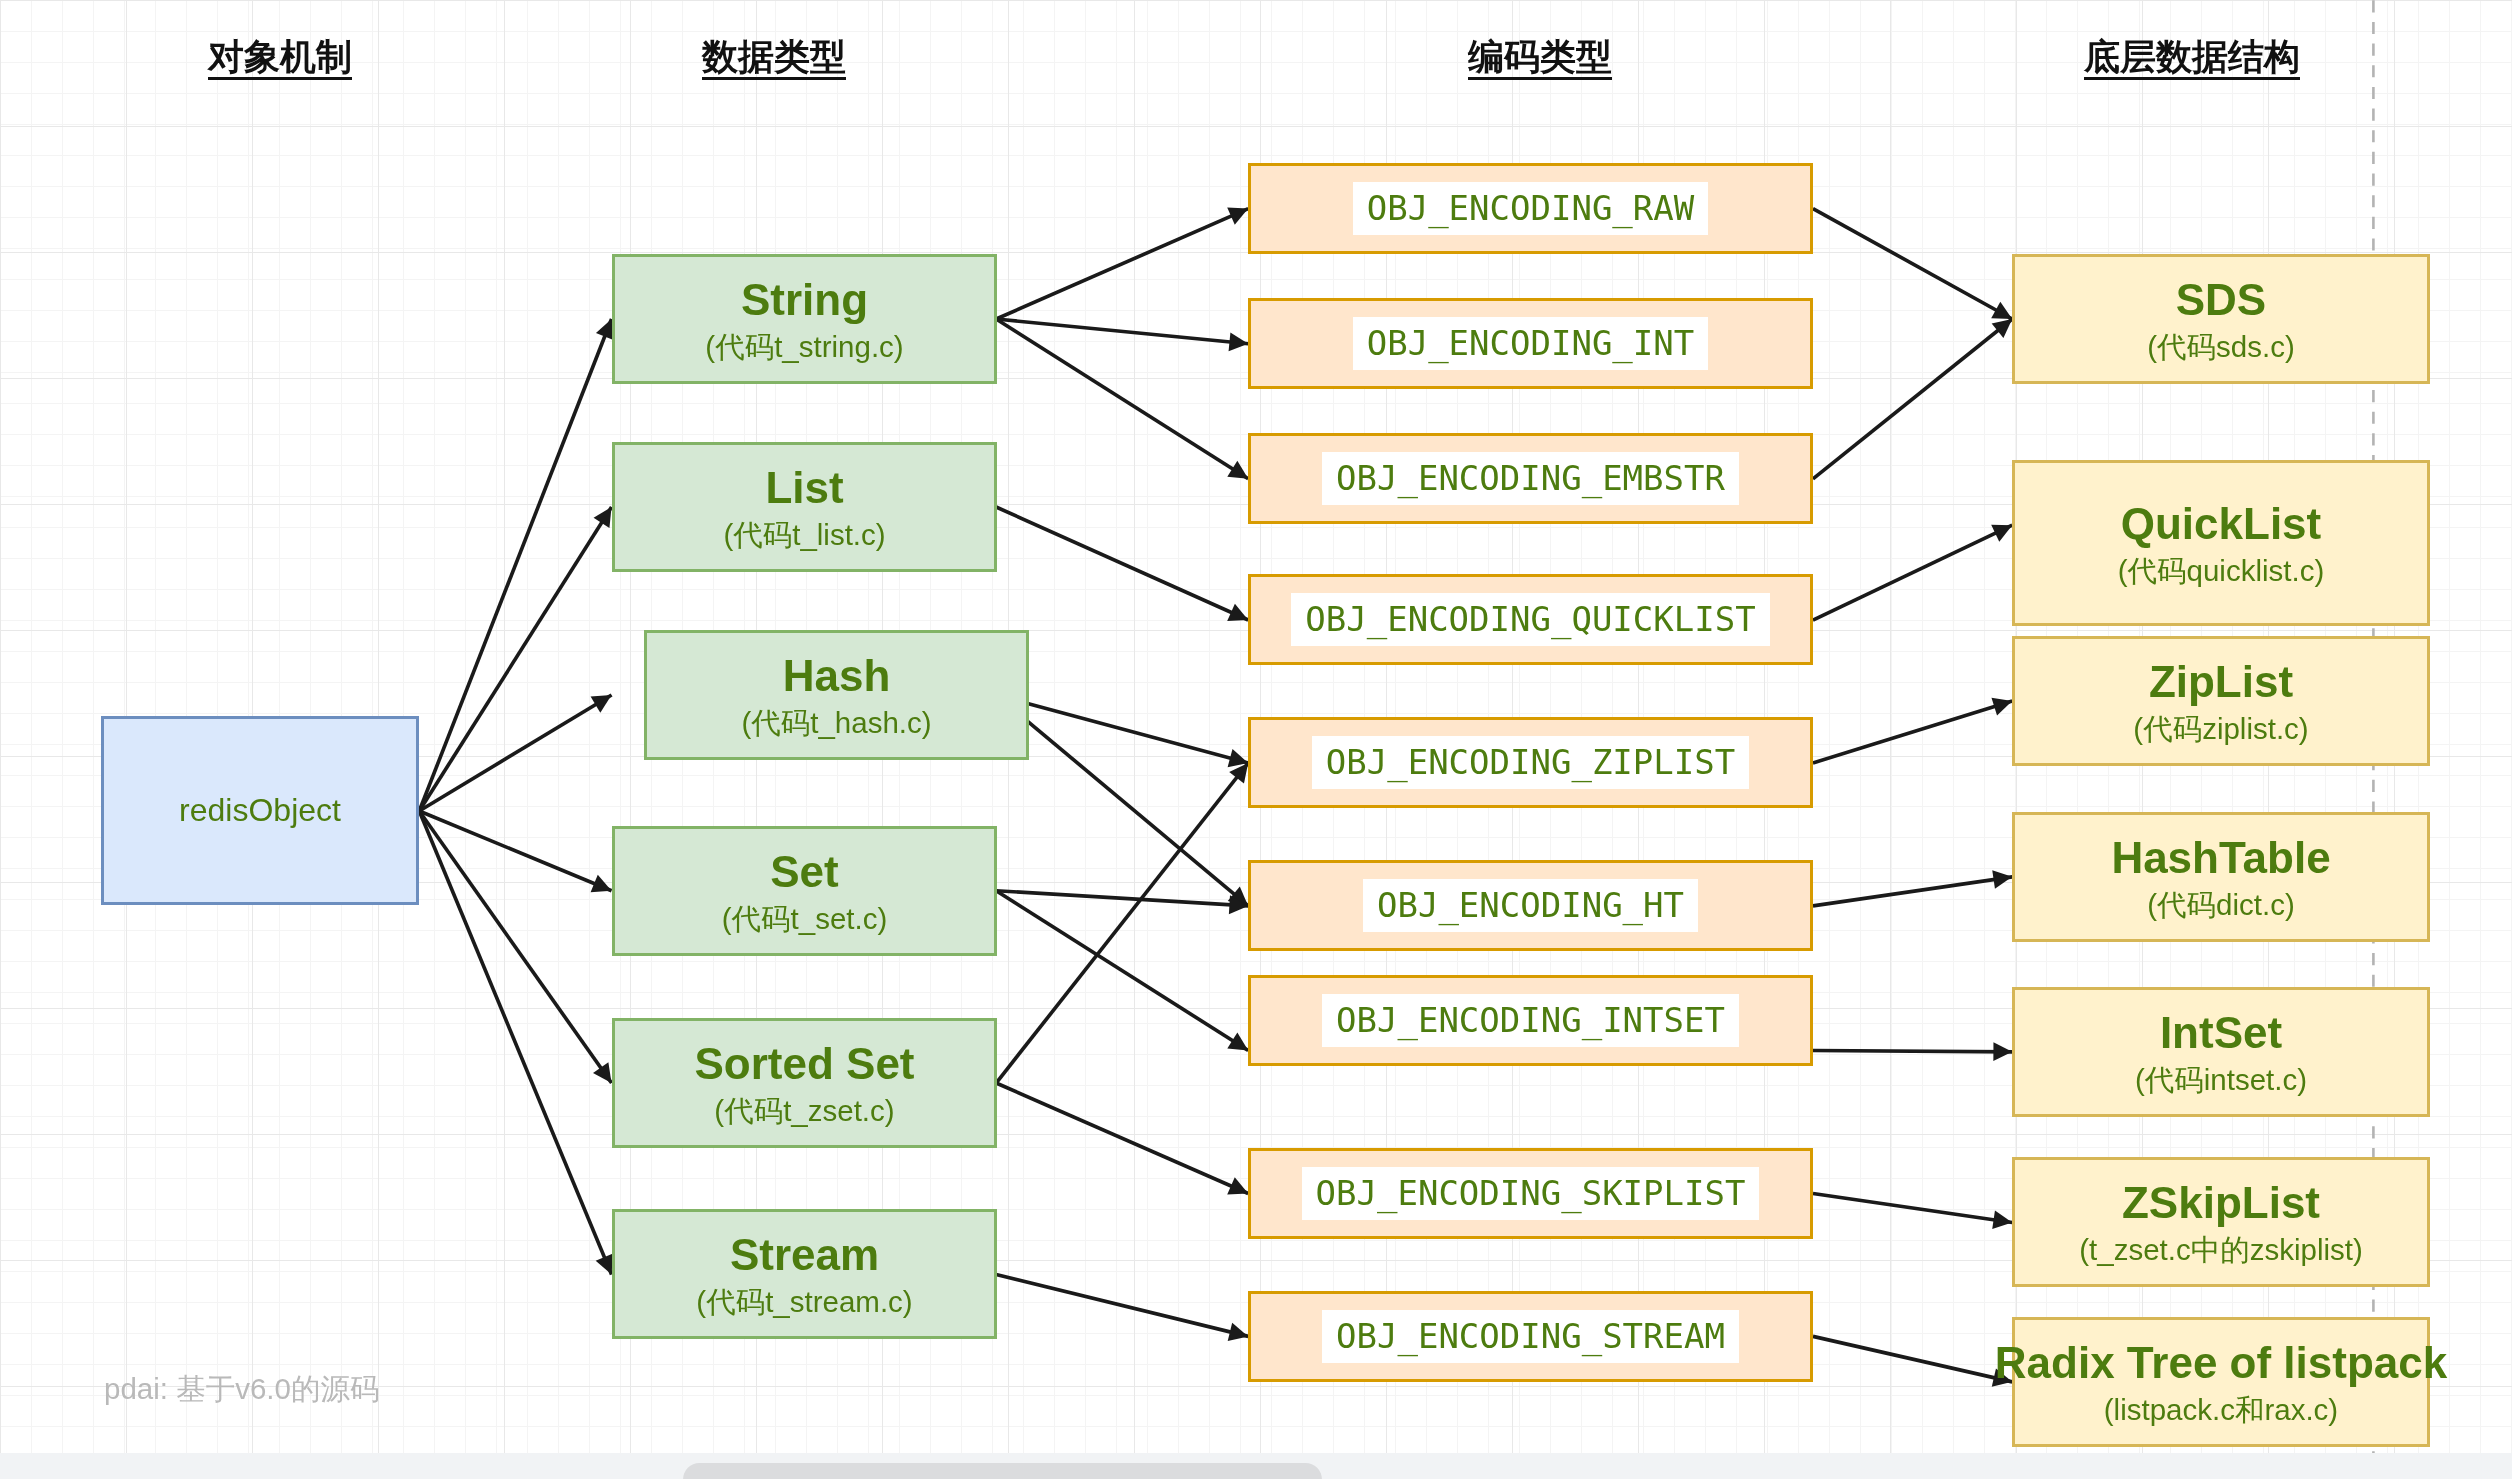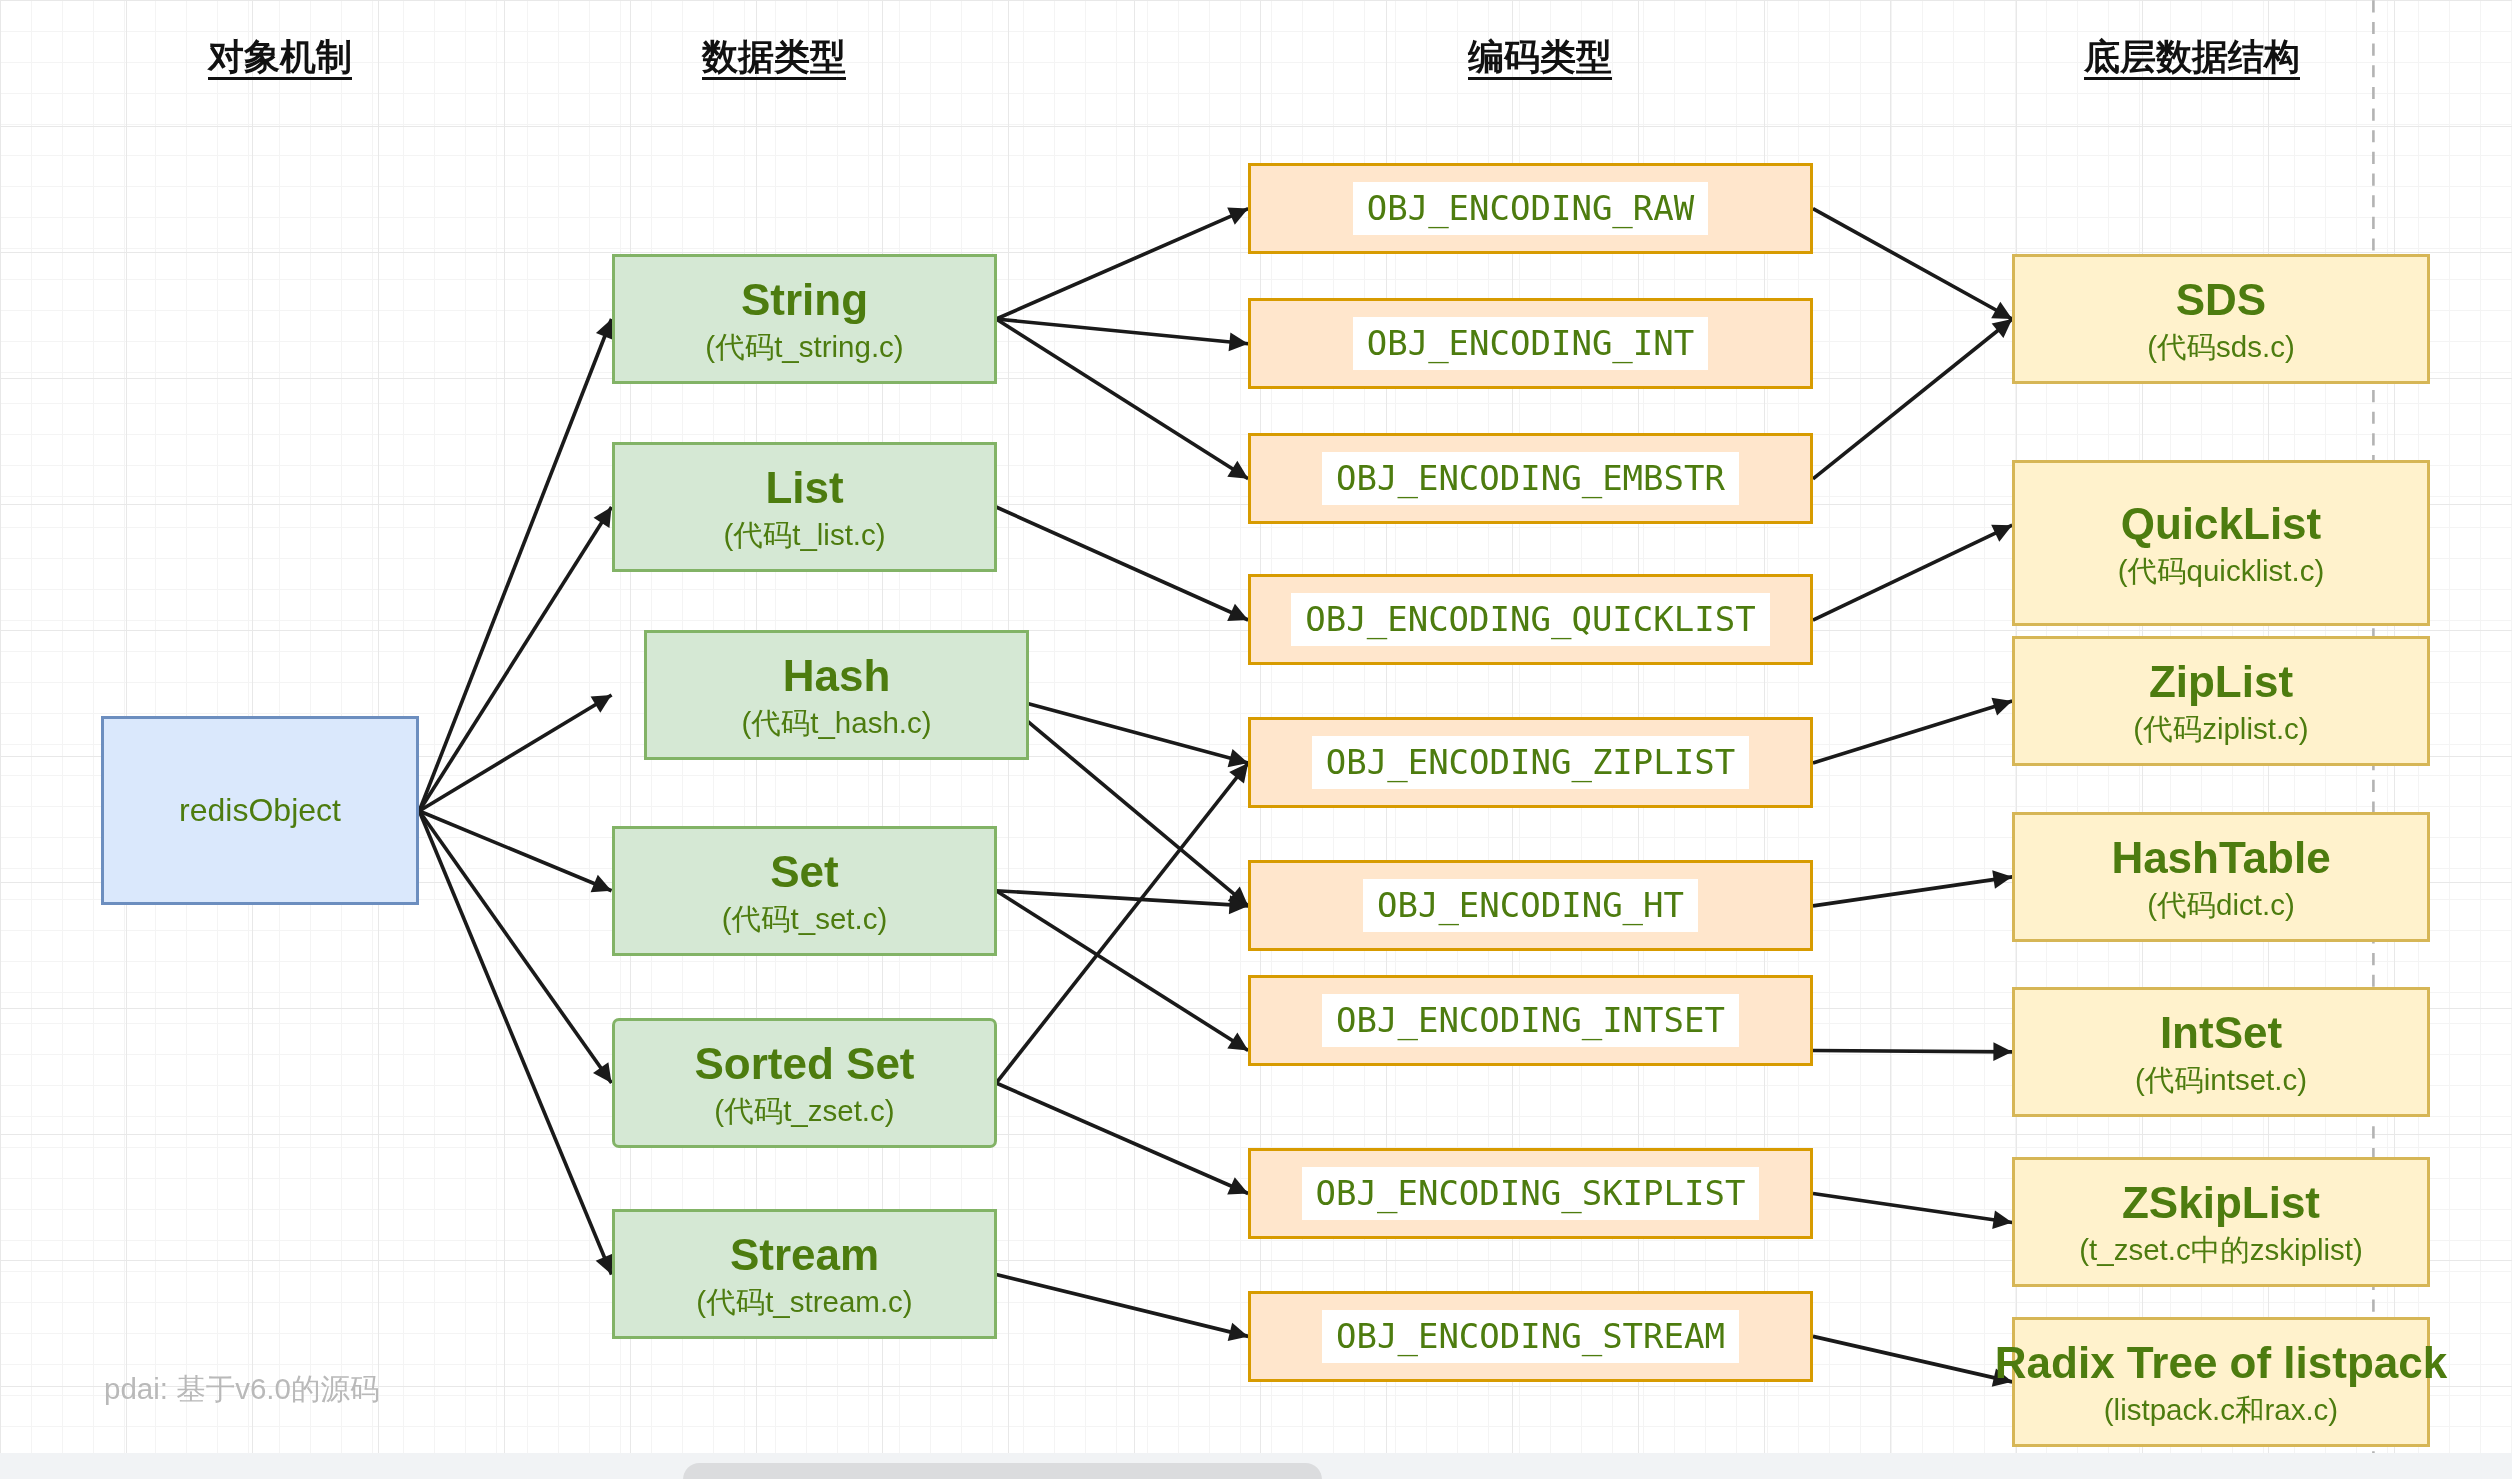--- a/index.html
+++ b/index.html
@@ -111,21 +111,21 @@
         <span class="node-sub">(代码t_list.c)</span>
       </div>
       <div class="node green" style="left: 633px; top: 630px; width: 385px; height: 130px; margin-left: 11px;">
         <span class="node-title">Hash</span>
         <span class="node-sub">(代码t_hash.c)</span>
       </div>
       <div class="node green" style="left: 612px; top: 826px; width: 385px; height: 130px;">
         <span class="node-title">Set</span>
         <span class="node-sub">(代码t_set.c)</span>
       </div>
-      <div class="node green" style="left: 612px; top: 1018px; width: 385px; height: 130px; border-radius: 7px;">
+      <div class="node green" style="left: 612px; top: 1018px; width: 385px; height: 130px;">
         <span class="node-title">Sorted Set</span>
         <span class="node-sub">(代码t_zset.c)</span>
       </div>
       <div class="node green" style="left: 612px; top: 1209px; width: 385px; height: 130px;">
         <span class="node-title">Stream</span>
         <span class="node-sub">(代码t_stream.c)</span>
       </div>
       <div class="node orange" style="left: 1248px; top: 163px; width: 565px; height: 91px;">
         <span class="mono-label">OBJ_ENCODING_RAW</span>
       </div>

